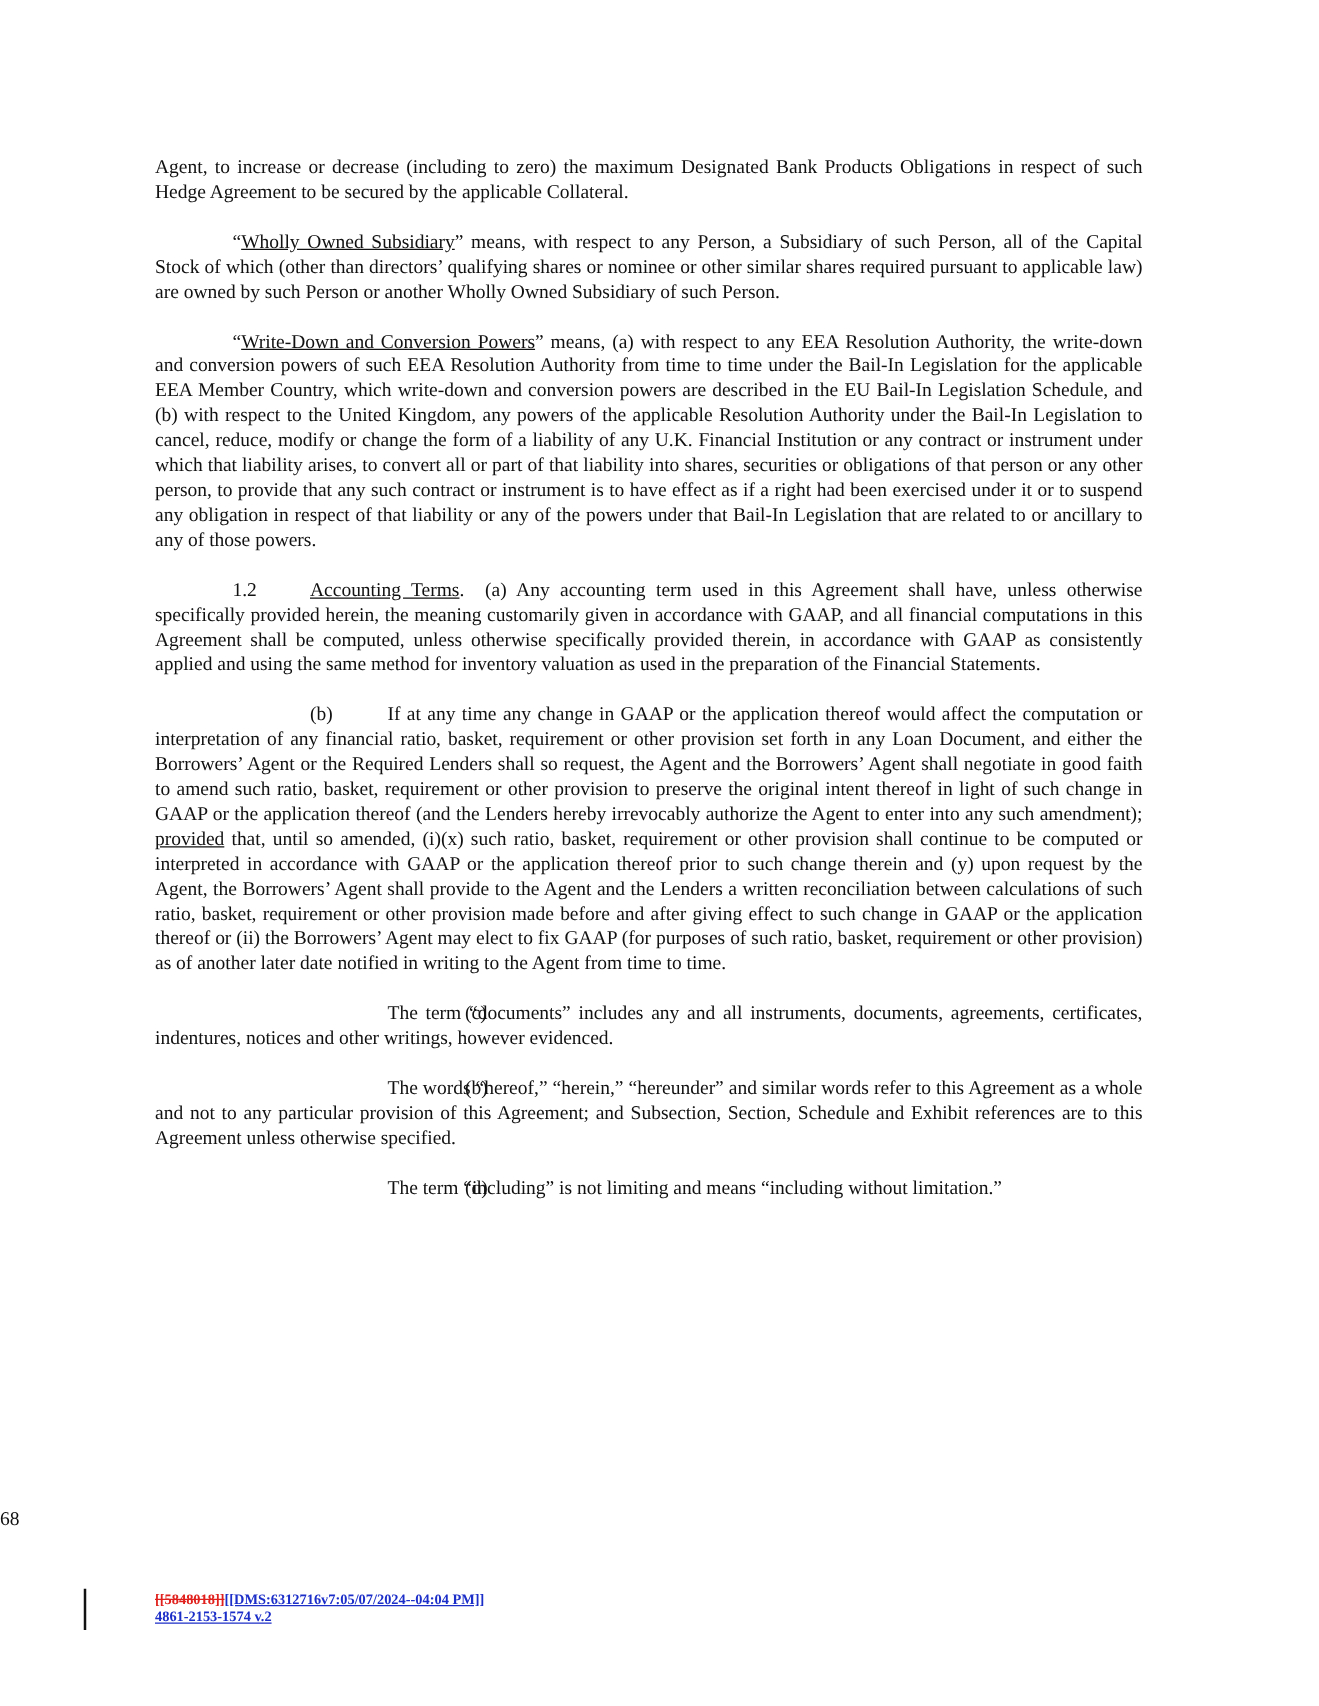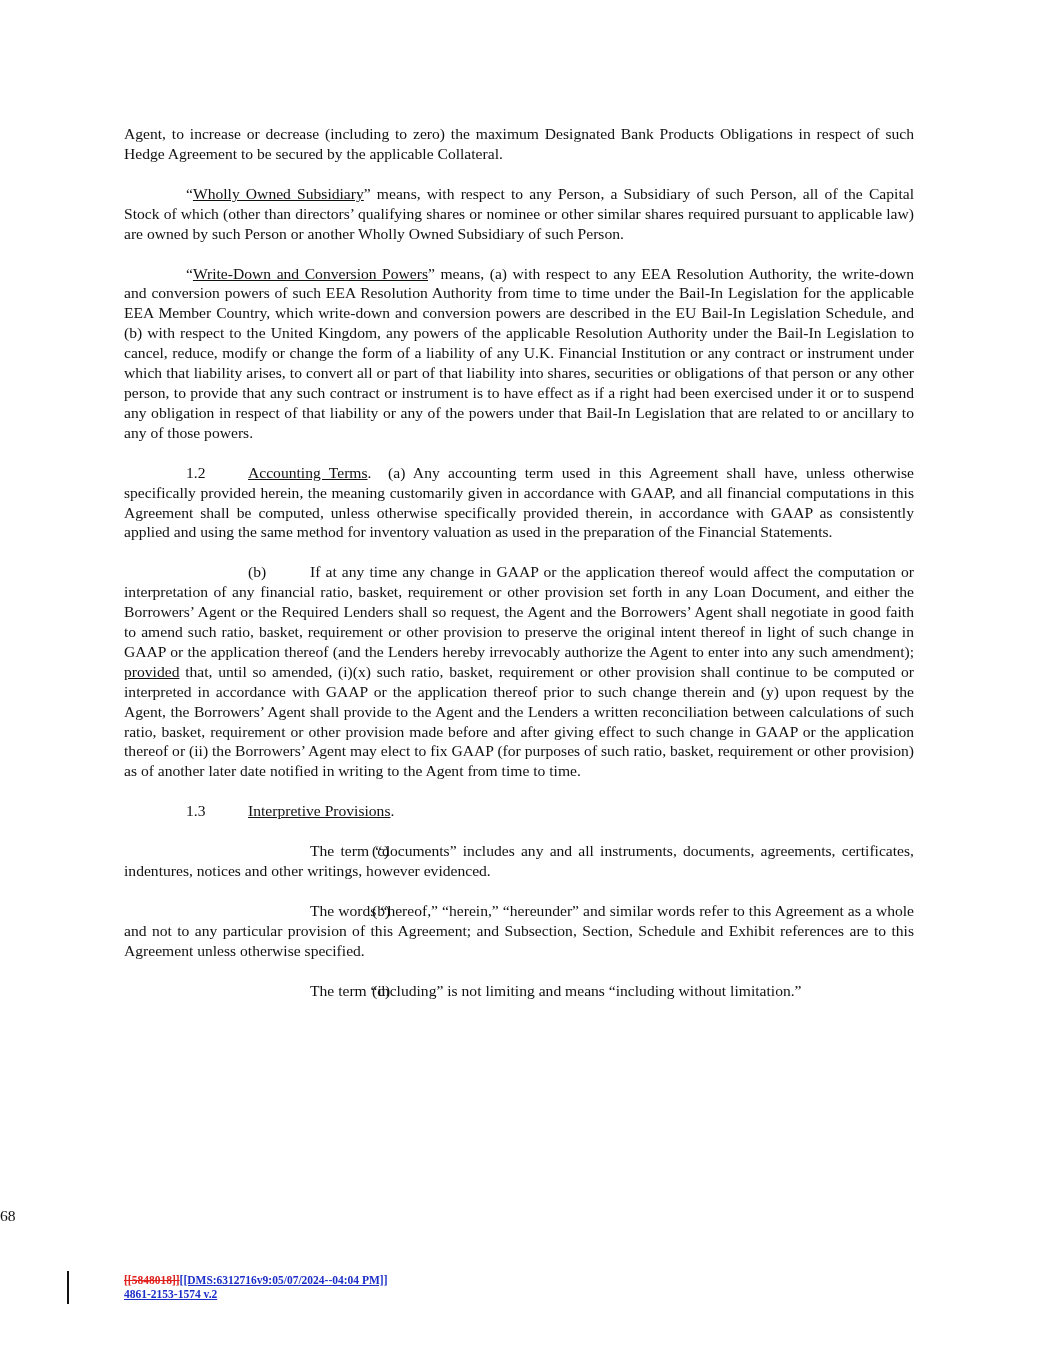--- a/index.html
+++ b/index.html
@@ -28,31 +28,30 @@
   <p>Agent, to increase or decrease (including to zero) the maximum Designated Bank Products Obligations in respect of such Hedge Agreement to be secured by the applicable Collateral.</p>
 
   <p class="indent1"><span>“</span><span class="u">Wholly Owned Subsidiary</span><span>”</span><span> means, with respect to any Person, a Subsidiary of such Person, all of the Capital Stock of which (other than directors’ qualifying shares or nominee or other similar shares required pursuant to applicable law) are owned by such Person or another Wholly Owned Subsidiary of such Person.</span></p>
 
   <p class="indent1"><span>“</span><span class="u">Write-Down and Conversion Powers</span><span>”</span><span> means, (a) with respect to any EEA Resolution Authority, the write-down and conversion powers of such EEA Resolution Authority from time to time under the Bail-In Legislation for the applicable EEA Member Country, which write-down and conversion powers are described in the EU Bail-In Legislation Schedule, and (b) with respect to the United Kingdom,  any powers of the applicable Resolution Authority  under the Bail-In Legislation to cancel, reduce, modify or change the form of a liability of any U.K. Financial Institution  or any contract or instrument under which that liability arises, to convert all or part of that liability into shares, securities or obligations of that person or any other person, to provide that any such contract or instrument is to have effect as if a right had been exercised under it or to suspend any obligation in respect of that liability or any of the powers under that Bail-In Legislation that are related to or ancillary to any of those powers.</span></p>
 
   <p class="indent1"><span class="sec-num">1.2</span><span class="u">Accounting Terms</span><span>.</span><span style="white-space:pre-wrap">  (a) Any accounting term used in this Agreement shall have, unless otherwise specifically provided herein, the meaning customarily given in accordance with GAAP, and all financial computations in this Agreement shall be computed, unless otherwise specifically provided therein, in accordance with GAAP as consistently applied and using the same method for inventory valuation as used in the preparation of the Financial Statements.</span></p>
 
   <p class="sub"><span class="sub-label" style="text-indent:0">(b)</span><span>If at any time any change in GAAP or the application thereof would affect the computation or interpretation of any financial ratio, basket, requirement or other provision set forth in any Loan Document, and either the Borrowers’ Agent or the Required Lenders shall so request, the Agent and the Borrowers’ Agent shall negotiate in good faith to amend such ratio, basket, requirement or other provision to preserve the original intent thereof in light of such change in GAAP or the application thereof (and the Lenders hereby irrevocably authorize the Agent to enter into any such amendment); </span><span class="u">provided</span><span> that, until so amended, (i)(x) such ratio, basket, requirement or other provision shall continue to be computed or interpreted in accordance with GAAP or the application thereof prior to such change therein and (y) upon request by the Agent, the Borrowers’ Agent shall provide to the Agent and the Lenders a written reconciliation between calculations of such ratio, basket, requirement or other provision made before and after giving effect to such change in GAAP or the application thereof or (ii) the Borrowers’ Agent may elect to fix GAAP (for purposes of such ratio, basket, requirement or other provision) as of another later date notified in writing to the Agent from time to time.</span></p>
 
-  <p class="indent1"><span class="sec-num">1.3</span><span class="u">Interpretive Provisions</span><span>.</span></p>
 
 
   <p class="sub"><span class="sub-label">(c)</span><span>The term “documents” includes any and all instruments, documents, agreements, certificates, indentures, notices and other writings, however evidenced.</span></p>
 
   <p class="sub"><span class="sub-label">(b)</span><span>The words “hereof,” “herein,” “hereunder” and similar words refer to this Agreement as a whole and not to any particular provision of this Agreement; and Subsection, Section, Schedule and Exhibit references are to this Agreement unless otherwise specified.</span></p>
 
   <p class="sub"><span class="sub-label">(d)</span><span>The term “including” is not limiting and means “including without limitation.”</span></p>
 
 </div>
 
 <div class="page-number">68</div>
 
 <div class="change-bar"></div>
 
 <div class="footer">
-  <div><span class="del">[[5848018]]</span><span class="ins">[[DMS:6312716v9:05/07/2024--04:04 PM]]</span></div>
+  <div><span class="del">[[5848018]]</span><span class="ins">[[DMS:6312716v7:05/07/2024--04:04 PM]]</span></div>
   <div class="ins">4861-2153-1574 v.2</div>
 </div>
 
 </body></html>

